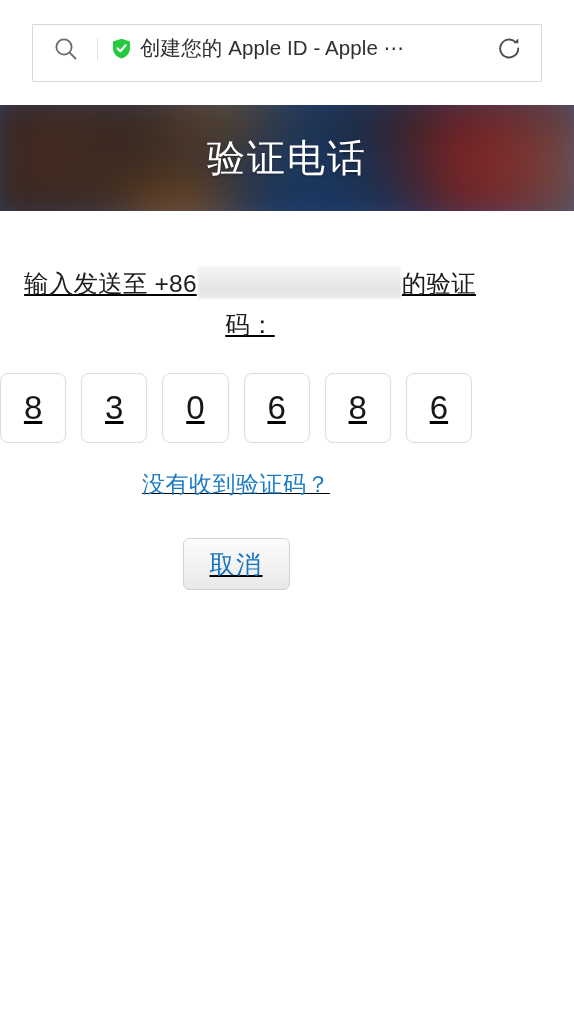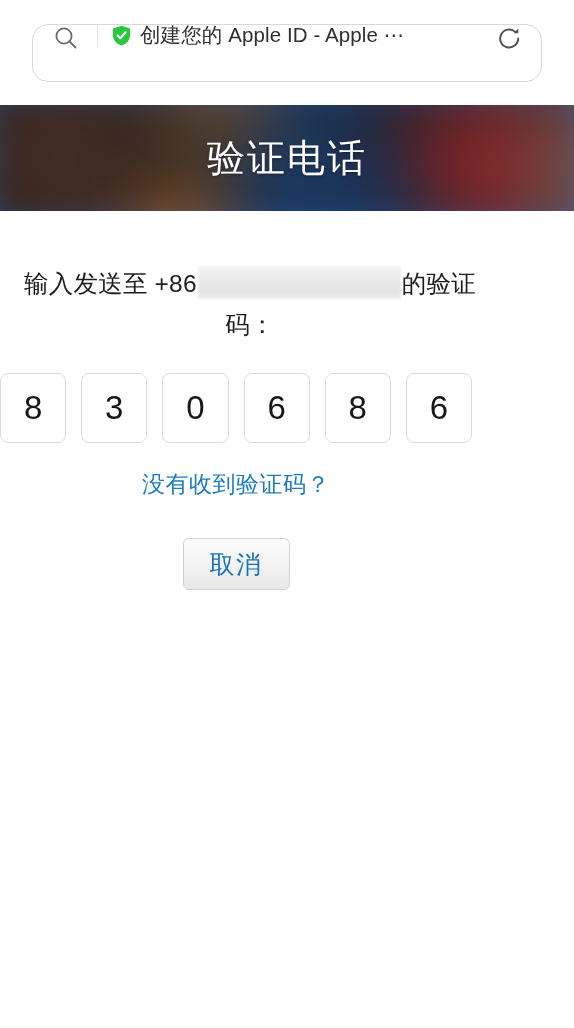--- a/index.html
+++ b/index.html
@@ -19,23 +19,24 @@
     background: #ffffff;
     display: flex;
     align-items: center;
     justify-content: center;
   }
 
   .omnibox {
     width: 510px;
     height: 58px;
     border: 1px solid #d8d8da;
-    border-radius: 16px;
-    background: #ffffff;
-    display: flex;
+    border-radius: 1px;
+    background: #ffffff;
+    display: flex;
+    align-items: center;
     padding: 0 18px 8px 20px;
     gap: 0;
   }
 
   .search-icon {
     width: 26px;
     height: 26px;
     flex: 0 0 26px;
     display: block;
   }
@@ -111,20 +112,21 @@
     font-weight: 400;
     letter-spacing: 2px;
     text-shadow: 0 1px 3px rgba(0,0,0,0.35);
   }
 
   
   .page-content {
     width: 472px;
     padding-top: 52px;
     background: #ffffff;
+    text-decoration: underline;
   }
 
   .instruction {
     margin: 0 auto;
     width: 500px;
     text-align: center;
     font-size: 24.5px;
     line-height: 41px;
     color: #1d1d1f;
     letter-spacing: 0.2px;

